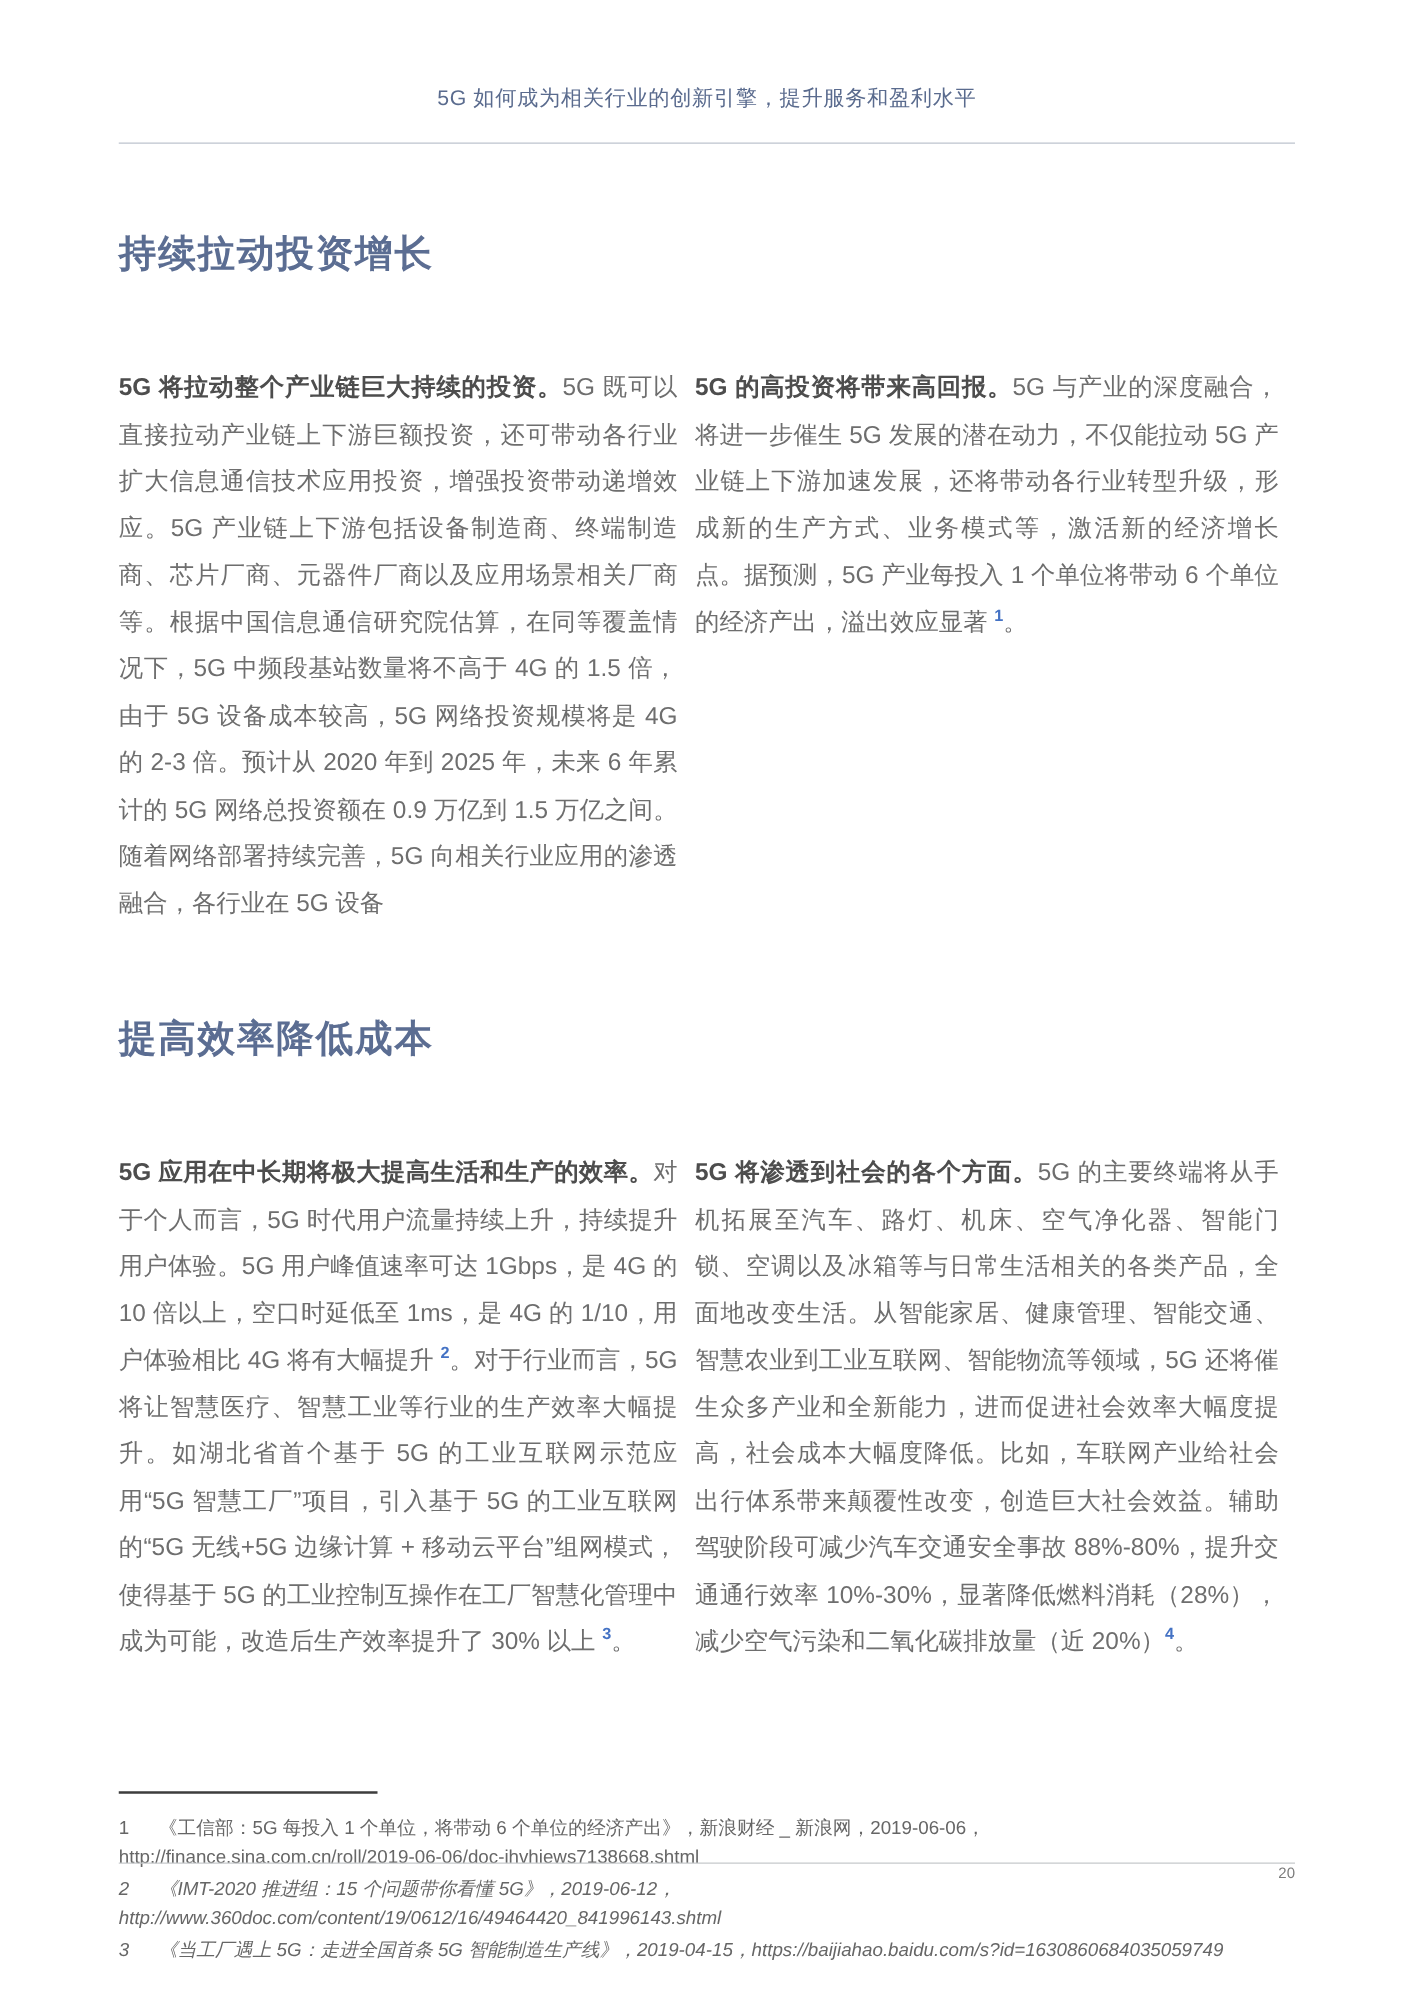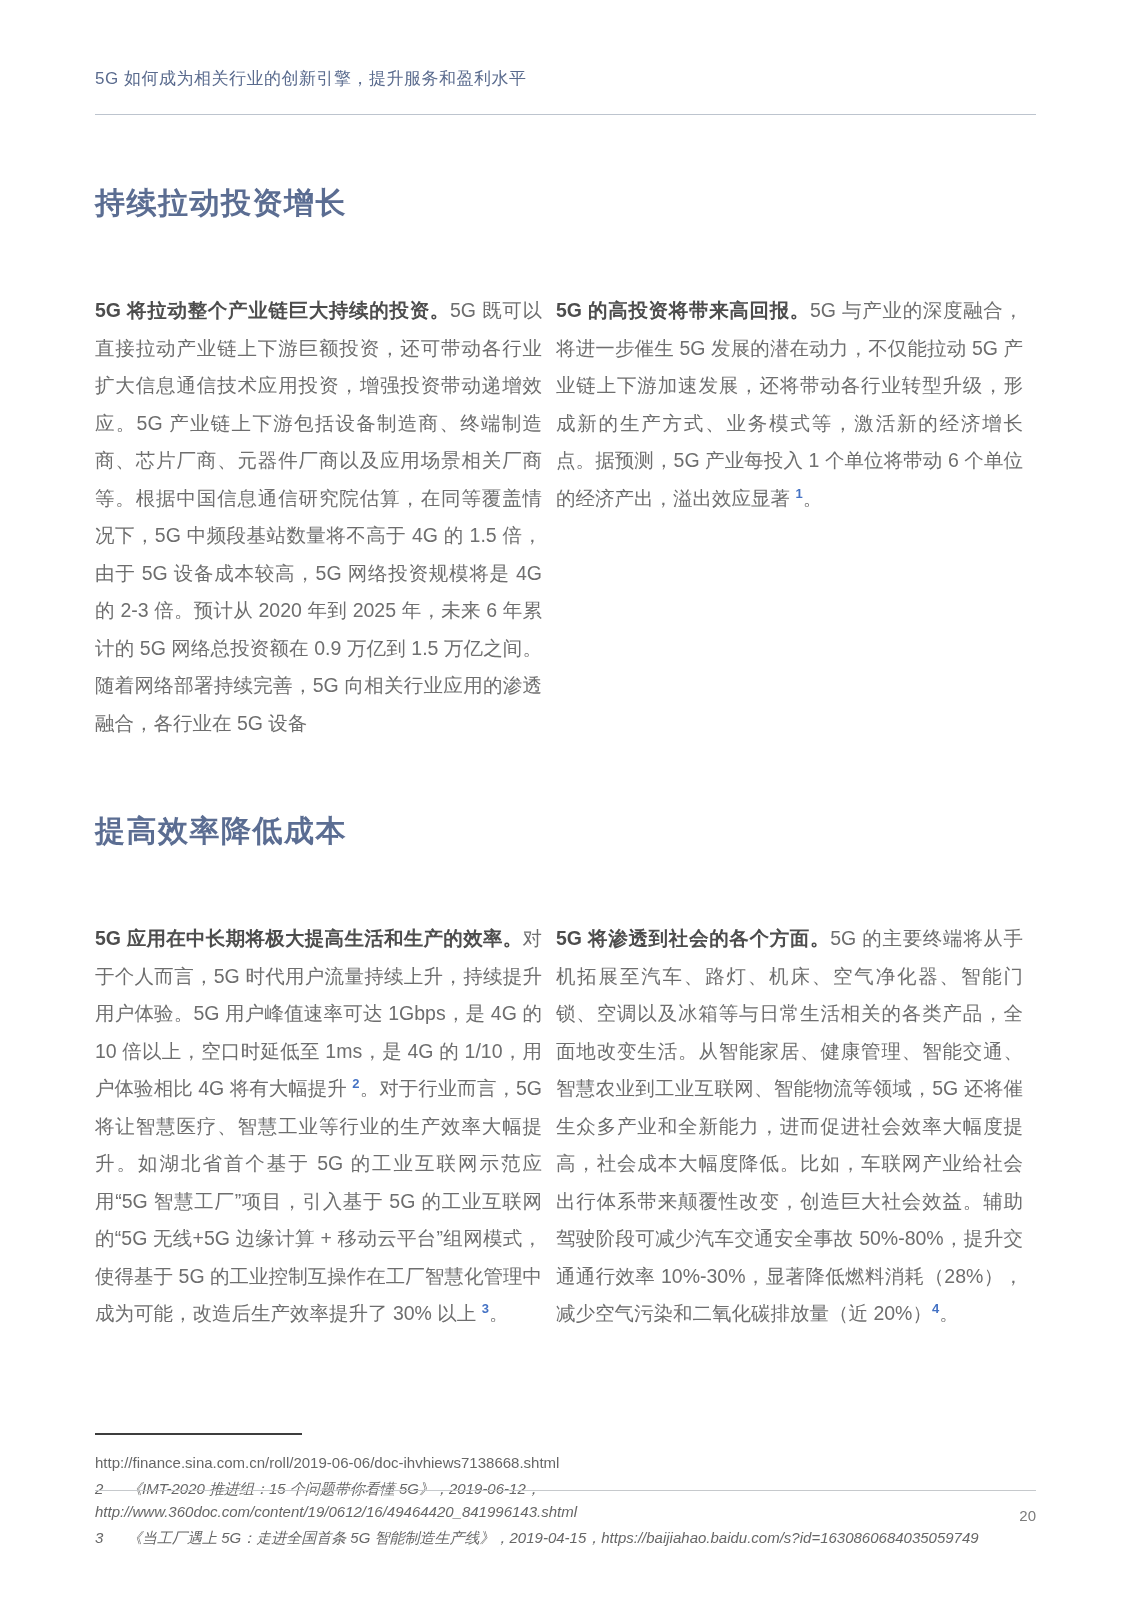--- a/index.html
+++ b/index.html
@@ -6,21 +6,21 @@
   html, body { margin: 0; padding: 0; }
   body {
     width: 1131px; height: 1600px;
     background: #ffffff;
     font-family: "Liberation Sans", "DejaVu Sans", sans-serif;
     position: relative;
     overflow: hidden;
   }
   .page { padding: 0 95px; }
 
-  .doc-header { padding-top: 66px; }
+  .doc-header { padding-top: 66px; text-align: center; }
   .doc-header-title {
     font-size: 17px;
     color: #5a6b8e;
     letter-spacing: 0.5px;
     line-height: 26px;
   }
   .header-rule {
     border: none;
     border-top: 1px solid #bdc4ce;
     margin: 22px 0 0 0;
@@ -84,22 +84,22 @@
     top: 1490px;
   }
   .footer-rule {
     border: none;
     border-top: 1px solid #c6c9cc;
     margin: 0;
   }
   .page-number {
     text-align: right;
     color: #7b7b7b;
-    font-size: 15px;
-    margin-top: 16px;
+    font-size: 12px;
+    margin-top: 0;
   }
 </style>
 </head>
 <body>
 
 <div class="page">
 
   <div class="doc-header">
     <div class="doc-header-title">5G 如何成为相关行业的创新引擎，提升服务和盈利水平</div>
     <hr class="header-rule">
@@ -116,28 +116,29 @@
     </div>
   </div>
 
   <h1 class="section-heading second">提高效率降低成本</h1>
 
   <div class="columns">
     <div class="col col-left">
       <p class="body-para"><strong>5G 应用在中长期将极大提高生活和生产的效率。</strong><span>对于个人而言，5G 时代用户流量持续上升，持续提升用户体验。5G 用户峰值速率可达 1Gbps，是 4G 的 10 倍以上，空口时延低至 1ms，是 4G 的 1/10，用户体验相比 4G 将有大幅提升 </span><sup class="fn-ref">2</sup><span>。对于行业而言，5G 将让智慧医疗、智慧工业等行业的生产效率大幅提升。如湖北省首个基于 5G 的工业互联网示范应用“5G 智慧工厂”项目，引入基于 5G 的工业互联网的“5G 无线+5G 边缘计算 + 移动云平台”组网模式，使得基于 5G 的工业控制互操作在工厂智慧化管理中成为可能，改造后生产效率提升了 30% 以上 </span><sup class="fn-ref">3</sup><span>。</span></p>
     </div>
     <div class="col col-right">
-      <p class="body-para"><strong>5G 将渗透到社会的各个方面。</strong><span>5G 的主要终端将从手机拓展至汽车、路灯、机床、空气净化器、智能门锁、空调以及冰箱等与日常生活相关的各类产品，全面地改变生活。从智能家居、健康管理、智能交通、智慧农业到工业互联网、智能物流等领域，5G 还将催生众多产业和全新能力，进而促进社会效率大幅度提高，社会成本大幅度降低。比如，车联网产业给社会出行体系带来颠覆性改变，创造巨大社会效益。辅助驾驶阶段可减少汽车交通安全事故 50%-80%，提升交通通行效率 10%-30%，显著降低燃料消耗（28%），减少空气污染和二氧化碳排放量（近 20%）</span><sup class="fn-ref">4</sup><span>。</span></p>
+      <p class="body-para"><strong>5G 将渗透到社会的各个方面。</strong><span>5G 的主要终端将从手机拓展至汽车、路灯、机床、空气净化器、智能门锁、空调以及冰箱等与日常生活相关的各类产品，全面地改变生活。从智能家居、健康管理、智能交通、智慧农业到工业互联网、智能物流等领域，5G 还将催生众多产业和全新能力，进而促进社会效率大幅度提高，社会成本大幅度降低。比如，车联网产业给社会出行体系带来颠覆性改变，创造巨大社会效益。辅助驾驶阶段可减少汽车交通安全事故 88%-80%，提升交通通行效率 10%-30%，显著降低燃料消耗（28%），减少空气污染和二氧化碳排放量（近 20%）</span><sup class="fn-ref">4</sup><span>。</span></p>
     </div>
   </div>
 
   <div class="footnotes">
     <hr class="footnote-rule">
 
     <div class="footnote">
+      <div><span class="fn-marker">1</span><span>《工信部：5G 每投入 1 个单位，将带动 6 个单位的经济产出》，新浪财经 _ 新浪网，2019-06-06，</span></div>
       <div class="fn-continuation">http://finance.sina.com.cn/roll/2019-06-06/doc-ihvhiews7138668.shtml</div>
     </div>
 
     <div class="footnote">
       <div><span class="fn-marker">2</span><span>《IMT-2020 推进组：15 个问题带你看懂 5G》，2019-06-12，</span></div>
       <div class="fn-continuation">http://www.360doc.com/content/19/0612/16/49464420_841996143.shtml</div>
     </div>
 
     <div class="footnote">
       <div><span class="fn-marker">3</span><span>《当工厂遇上 5G：走进全国首条 5G 智能制造生产线》，2019-04-15，https://baijiahao.baidu.com/s?id=1630860684035059749</span></div>

